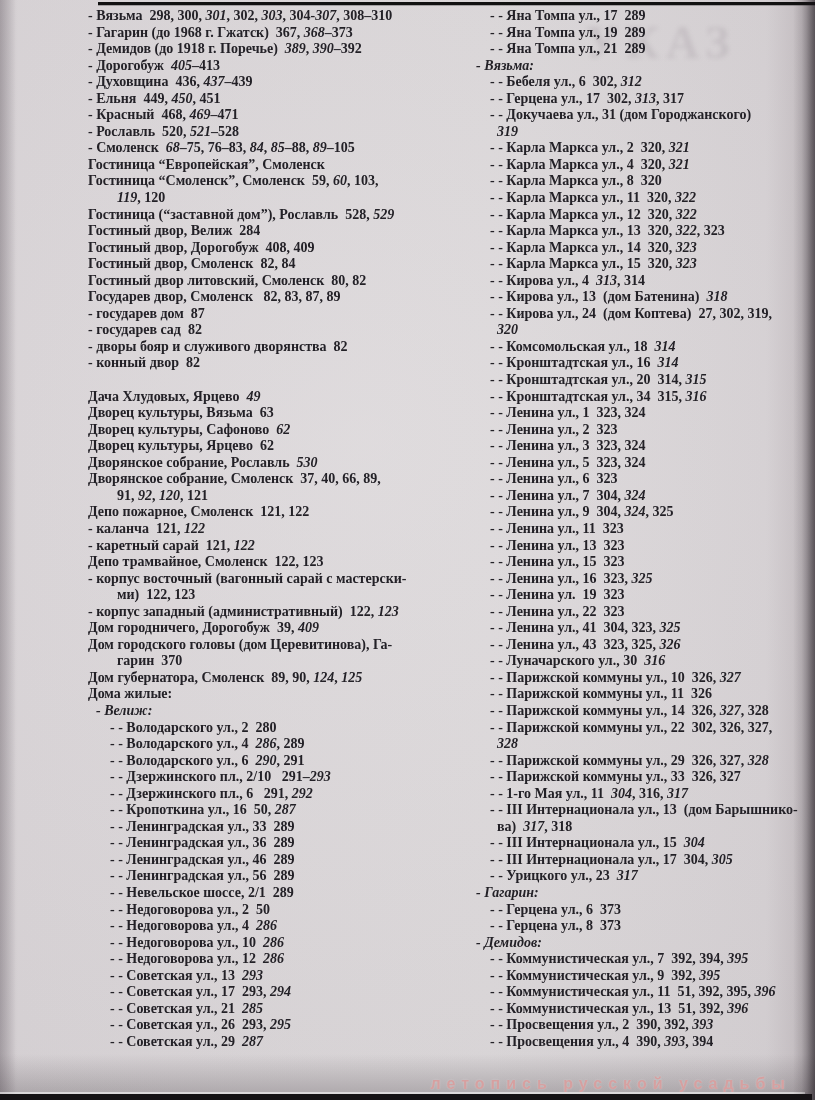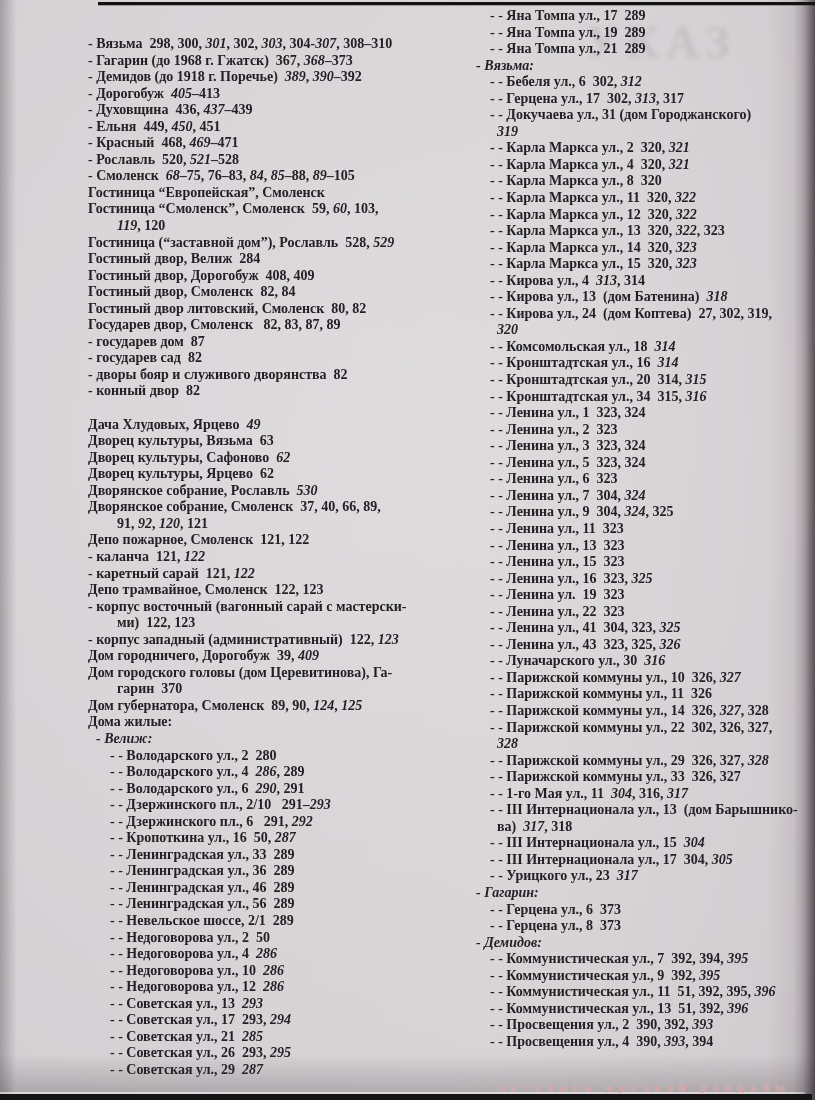--- a/index.html
+++ b/index.html
@@ -23,21 +23,21 @@
     position:absolute;left:585px;top:16px;width:230px;
     font-size:46px;font-weight:bold;letter-spacing:7px;
     color:rgba(125,110,125,0.16);filter:blur(2px);
     font-family:"Liberation Serif",serif;
   }
   .col{
     position:absolute;top:8px;
     font-size:14px;font-weight:bold;color:#232127;
     line-height:16.55px;white-space:pre;
   }
-  #col-left{left:88px;width:348px;margin-top:28px;}
+  #col-left{left:88px;width:348px;}
   #col-right{left:468px;width:352px;}
   .line{height:16.55px;}
   .line.blank{height:16.55px;}
   .ind0{padding-left:0;}
   .ind1{padding-left:8px;font-style:italic;}
   .ind2{padding-left:22px;}
   .ind3{padding-left:29px;}
   .it{font-style:italic;}
   .edge-left{
     position:absolute;left:0;top:0;bottom:0;width:16px;
@@ -50,21 +50,21 @@
   .edge-bottom{
     position:absolute;left:0;right:0;bottom:0;height:46px;
     background:linear-gradient(0deg,rgba(60,52,58,0.30),rgba(60,52,58,0));
   }
   .footer-strip{
     position:absolute;left:0;right:0;bottom:0;height:24px;
   }
   .footer-label{
     position:absolute;right:24px;bottom:7px;
     font-family:"Liberation Sans","DejaVu Sans",sans-serif;
-    font-size:11px;font-weight:bold;letter-spacing:6px;
+    font-size:16px;font-weight:bold;letter-spacing:6px;
     color:#d6a0a0;text-shadow:0 0 2px rgba(255,240,240,0.35);
     white-space:pre;
   }
   .footer-hairline{
     position:absolute;left:0;right:10px;bottom:6px;height:2px;
     background:rgba(255,255,255,0.55);
   }
   .bottom-bar{
     position:absolute;left:0;right:3px;bottom:0;height:6px;background:#141214;
   }

